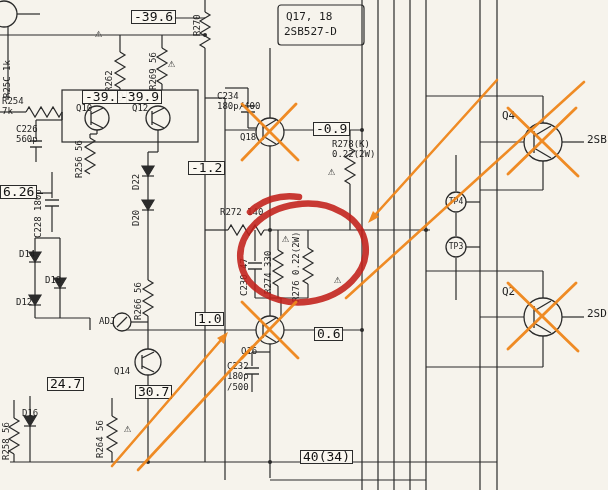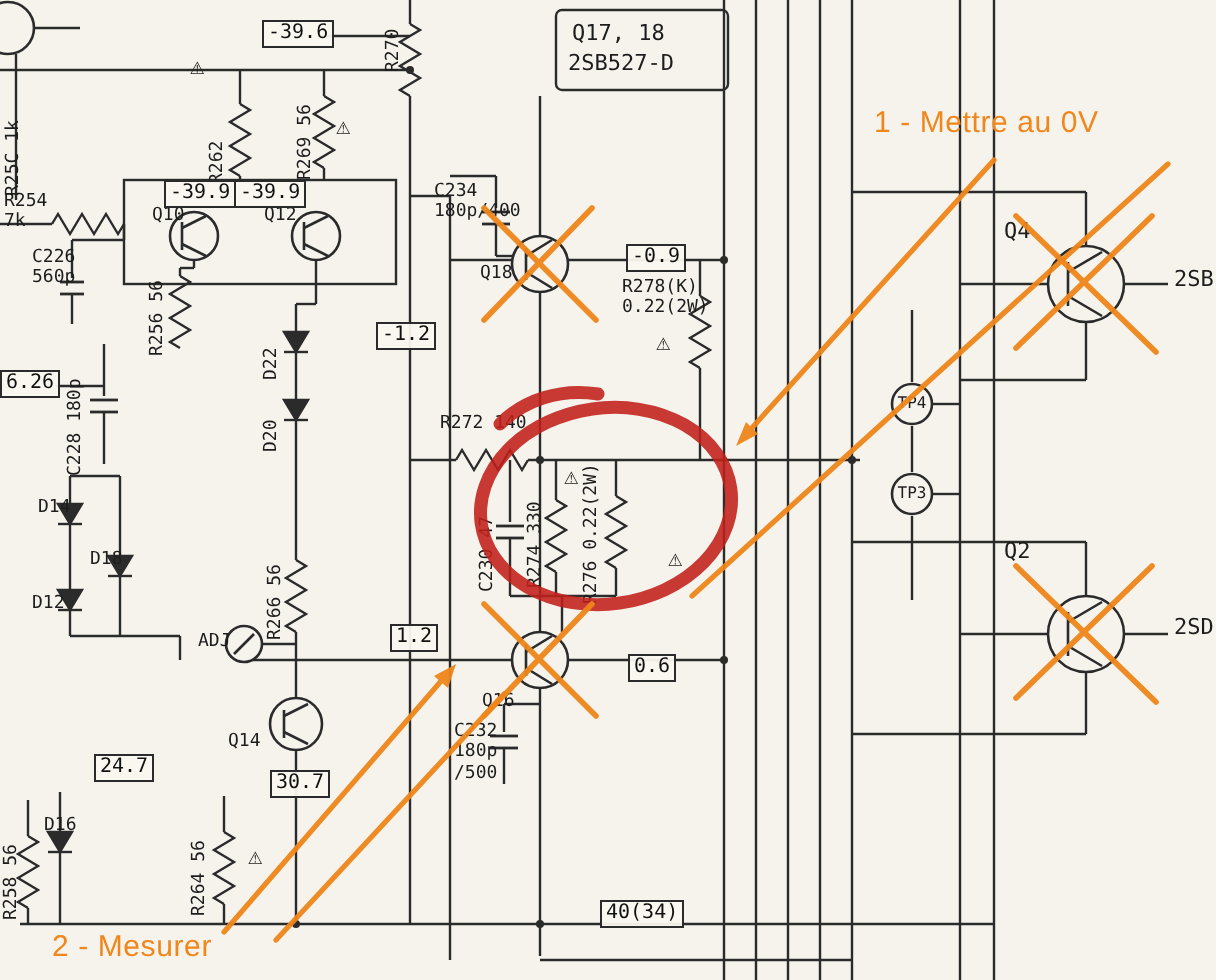--- a/index.html
+++ b/index.html
@@ -8,21 +8,21 @@
     background:#f6f3ec;
     font-family:"DejaVu Sans Mono","Liberation Mono",monospace;
     color:#1d1d1d;
   }
   svg.layer{position:absolute;left:0;top:0;}
   svg.marks{pointer-events:none;}
   .lbl{position:absolute;font-size:9px;line-height:1.15;white-space:pre-line;color:#1d1d1d;}
   .vert{transform:rotate(-90deg);transform-origin:0 0;white-space:nowrap;}
   .desig{font-size:11px;text-align:center;}
   .box{
-    position:absolute;font-size:10px;line-height:12px;
+    position:absolute;font-size:13px;line-height:12px;
     border:1.2px solid #2b2b2b;padding:0 2px;
     background:rgba(250,247,240,.95);color:#111;white-space:nowrap;
   }
   .warn{position:absolute;font-size:12px;line-height:1;color:#222;}
   .tp{position:absolute;font-size:8px;width:22px;text-align:center;}
   .note{
     position:absolute;font-family:"Liberation Sans",sans-serif;
     font-size:15px;color:#f0871c;white-space:nowrap;letter-spacing:.3px;
   }
 </style>
@@ -267,47 +267,47 @@
   <div class="lbl" style="left:16px;top:124px">C226
 560p</div>
   <div class="lbl desig" style="left:286px;top:11px">Q17, 18</div>
   <div class="lbl desig" style="left:284px;top:26px">2SB527-D</div>
   <div class="lbl" style="left:76px;top:103px">Q10</div>
   <div class="lbl" style="left:132px;top:103px">Q12</div>
   <div class="lbl" style="left:240px;top:132px">Q18</div>
   <div class="lbl" style="left:241px;top:346px">Q16</div>
   <div class="lbl" style="left:114px;top:366px">Q14</div>
   <div class="lbl desig" style="left:502px;top:110px">Q4</div>
-  <div class="lbl desig" style="left:502px;top:270px">Q2</div>
+  <div class="lbl desig" style="left:502px;top:286px">Q2</div>
   <div class="lbl desig" style="left:587px;top:134px">2SB</div>
   <div class="lbl desig" style="left:587px;top:308px">2SD</div>
   <div class="lbl" style="left:19px;top:249px">D14</div>
   <div class="lbl" style="left:45px;top:275px">D18</div>
   <div class="lbl" style="left:16px;top:297px">D12</div>
   <div class="lbl" style="left:22px;top:408px">D16</div>
   <div class="lbl" style="left:99px;top:316px">ADJ</div>
   <div class="lbl" style="left:220px;top:207px">R272 140</div>
-  <div class="lbl" style="left:311px;top:139px">R278(K)
+  <div class="lbl" style="left:332px;top:139px">R278(K)
 0.22(2W)</div>
   <div class="lbl" style="left:217px;top:91px">C234
 180p/400</div>
   <div class="lbl" style="left:227px;top:361px">C232
 180p
 /500</div>
 
   <div class="tp" style="left:445px;top:197px">TP4</div>
   <div class="tp" style="left:445px;top:242px">TP3</div>
 
   <div class="box" style="left:131px;top:10px">-39.6</div>
   <div class="box" style="left:82px;top:90px">-39.9</div>
   <div class="box" style="left:117px;top:90px">-39.9</div>
   <div class="box" style="left:188px;top:161px">-1.2</div>
   <div class="box" style="left:313px;top:122px">-0.9</div>
   <div class="box" style="left:0px;top:185px">6.26</div>
-  <div class="box" style="left:195px;top:312px">1.2</div>
+  <div class="box" style="left:195px;top:312px">1.0</div>
   <div class="box" style="left:314px;top:327px">0.6</div>
   <div class="box" style="left:47px;top:377px">24.7</div>
   <div class="box" style="left:135px;top:385px">30.7</div>
   <div class="box" style="left:300px;top:450px">40(34)</div>
 
   <span class="warn" style="left:95px;top:27px">⚠</span>
   <span class="warn" style="left:168px;top:57px">⚠</span>
   <span class="warn" style="left:328px;top:165px">⚠</span>
   <span class="warn" style="left:282px;top:232px">⚠</span>
   <span class="warn" style="left:334px;top:273px">⚠</span>
@@ -343,16 +343,14 @@
       </g>
       <line x1="584" y1="82" x2="346" y2="298"></line>
       <g>
         <line x1="112" y1="466" x2="221" y2="340"></line>
         <polygon points="228,332 224,344 217,338" stroke="none"></polygon>
       </g>
       <line x1="138" y1="470" x2="252" y2="347"></line>
     </g>
   </svg>
 
-  <div class="note" style="left:437px;top:53px">1 - Mettre au 0V</div>
-  <div class="note" style="left:26px;top:465px">2 - Mesurer</div>
 
 </div>
 
 </body></html>

